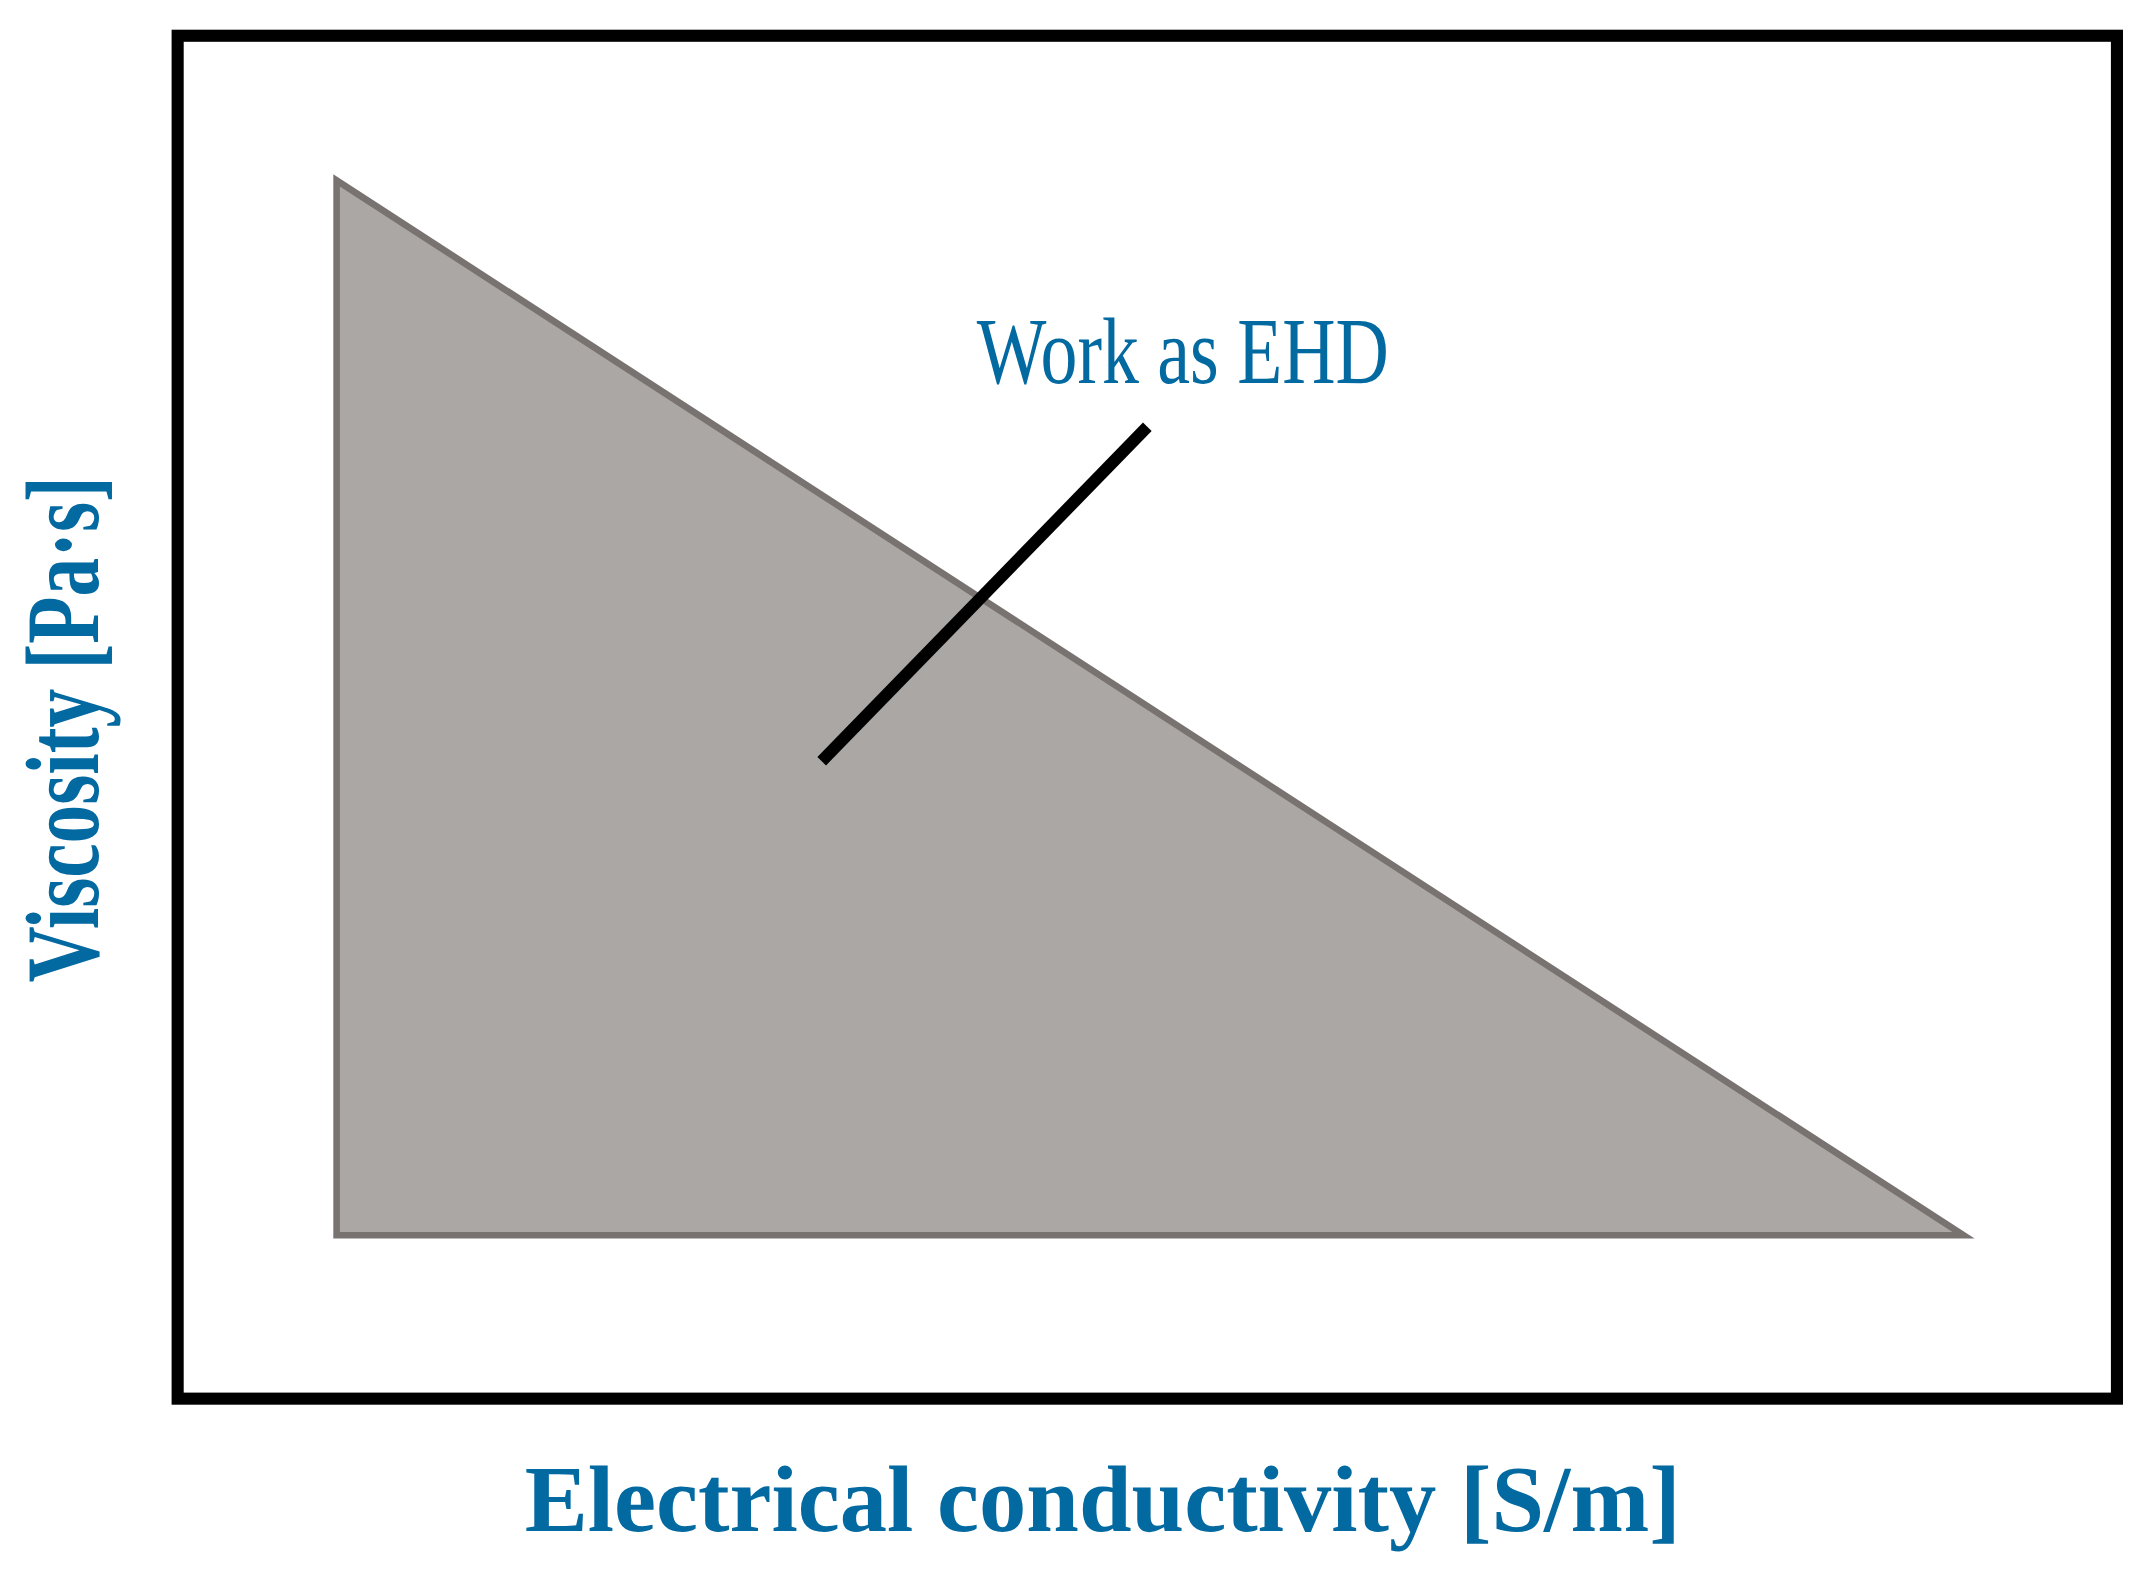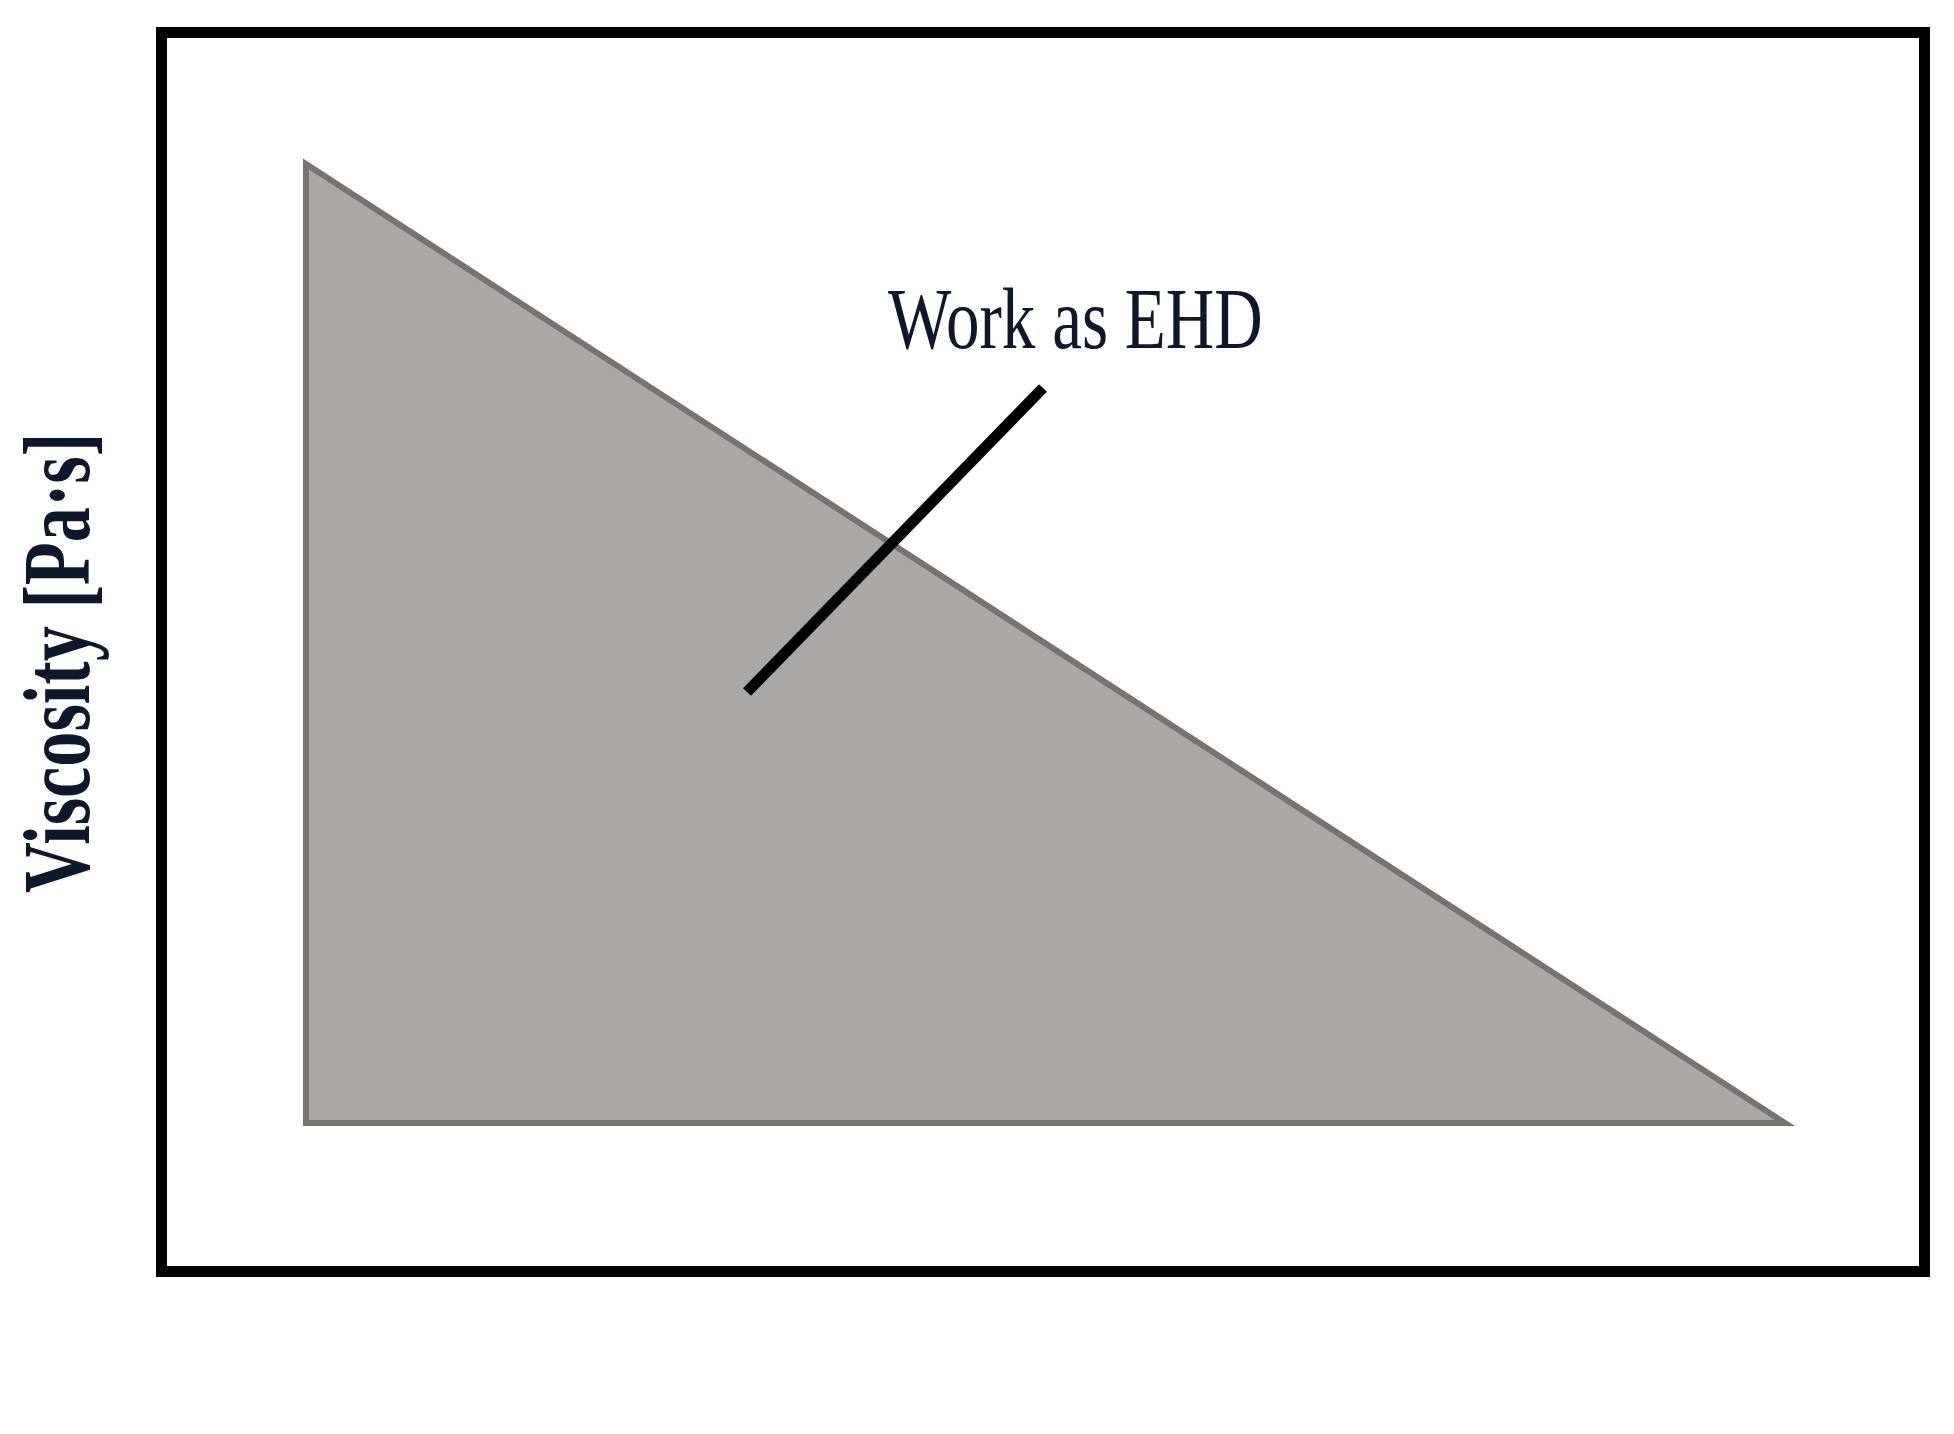--- a/index.html
+++ b/index.html
@@ -3,21 +3,21 @@
 <meta charset="utf-8">
 <style>
   html, body { margin: 0; padding: 0; background: #ffffff; }
   .canvas {
     position: relative;
     width: 1954px;
     height: 1434px;
     background: #ffffff;
     overflow: hidden;
     font-family: "Liberation Serif", "DejaVu Serif", serif;
-    color: #0f172a;
+    color: #0369a1;
   }
   .frame {
     position: absolute;
     left: 156px;
     top: 27px;
     width: 1774px;
     height: 1250px;
     border: 11px solid #000000;
     box-sizing: border-box;
     background: transparent;
@@ -70,14 +70,15 @@
 
   <svg class="overlay" viewBox="0 0 1954 1434" xmlns="http://www.w3.org/2000/svg">
     <polygon stroke-linejoin="miter" points="306,164 306,1123 1785,1123" fill="#ABA7A4" stroke="#787370" stroke-width="6"></polygon>
     <line stroke-linecap="butt" x1="1043" y1="388" x2="747" y2="692" stroke="#000000" stroke-width="11"></line>
   </svg>
 
   <div class="annotation">Work as EHD</div>
 
   <div class="ylabel">Viscosity [Pa·s]</div>
 
+  <div class="xlabel">Electrical conductivity [S/m]</div>
 
 </div>
 
 </body></html>

